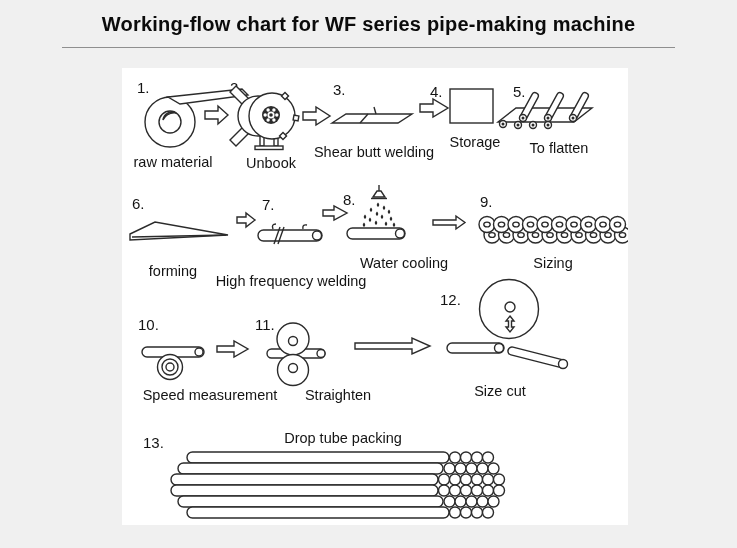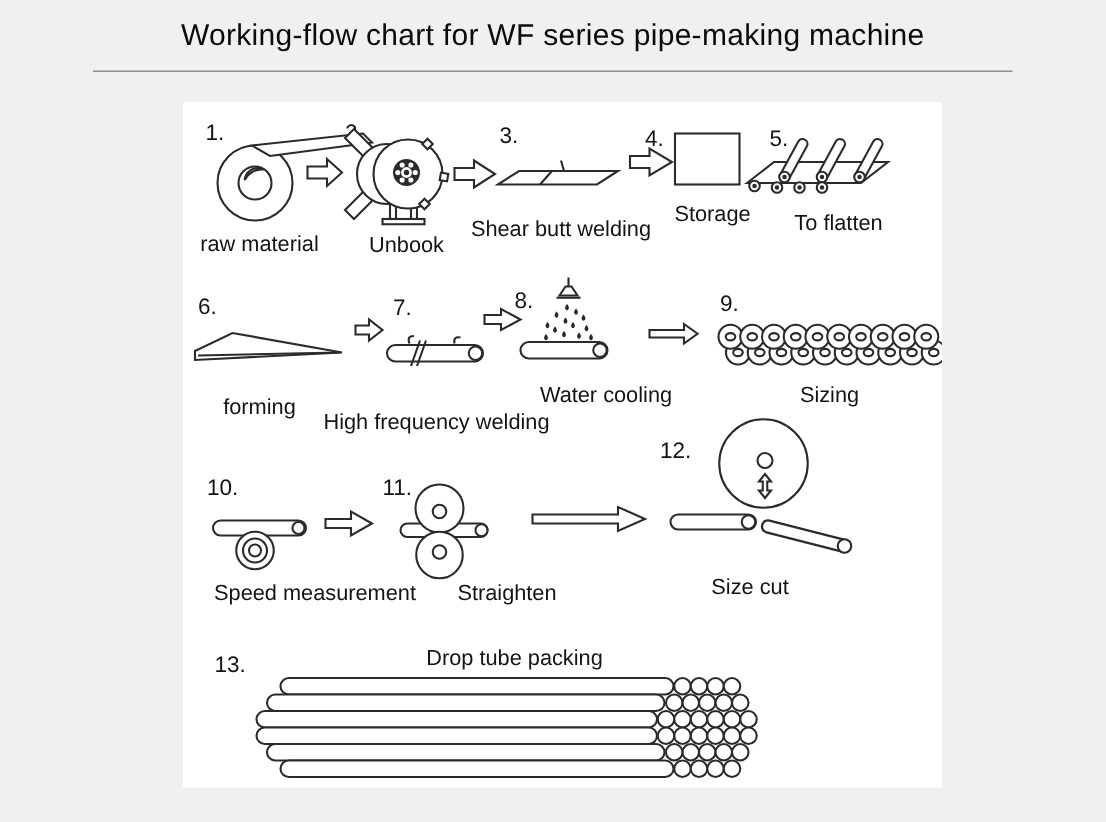--- a/index.html
+++ b/index.html
@@ -1,19 +1,19 @@
 <!DOCTYPE html>
 <html><head>
 <meta charset="utf-8">
 <style>
   html,body{margin:0;padding:0;}
   body{background:#f0f0f0;font-family:"Liberation Sans",sans-serif;}
   .page{position:relative;width:737px;height:548px;background:#f0f0f0;overflow:hidden;}
   .title{position:absolute;top:13px;left:0;width:737px;text-align:center;
-         font-size:20px;font-weight:normal;color:#0b0b0b;letter-spacing:0.2px;}
+         font-size:20px;font-weight:bold;color:#0b0b0b;letter-spacing:0.2px;}
   .title-rule{position:absolute;top:47px;left:62px;width:613px;border-top:1px solid #8f8f8f;height:0;}
   .panel{position:absolute;left:122px;top:68px;width:506px;height:457px;background:#ffffff;}
   svg{display:block;}
   .s{fill:#ffffff;stroke:#2b2b2b;stroke-width:1.4;}
   .sn{fill:none;stroke:#2b2b2b;stroke-width:1.4;}
   .sd{fill:#2b2b2b;stroke:none;}
   .wd{fill:#ffffff;stroke:none;}
   text{fill:#141414;}
   .num{font-size:15px;font-family:"Liberation Sans",sans-serif;}
   .lbl{font-size:14.5px;text-anchor:middle;font-family:"Liberation Sans",sans-serif;}

